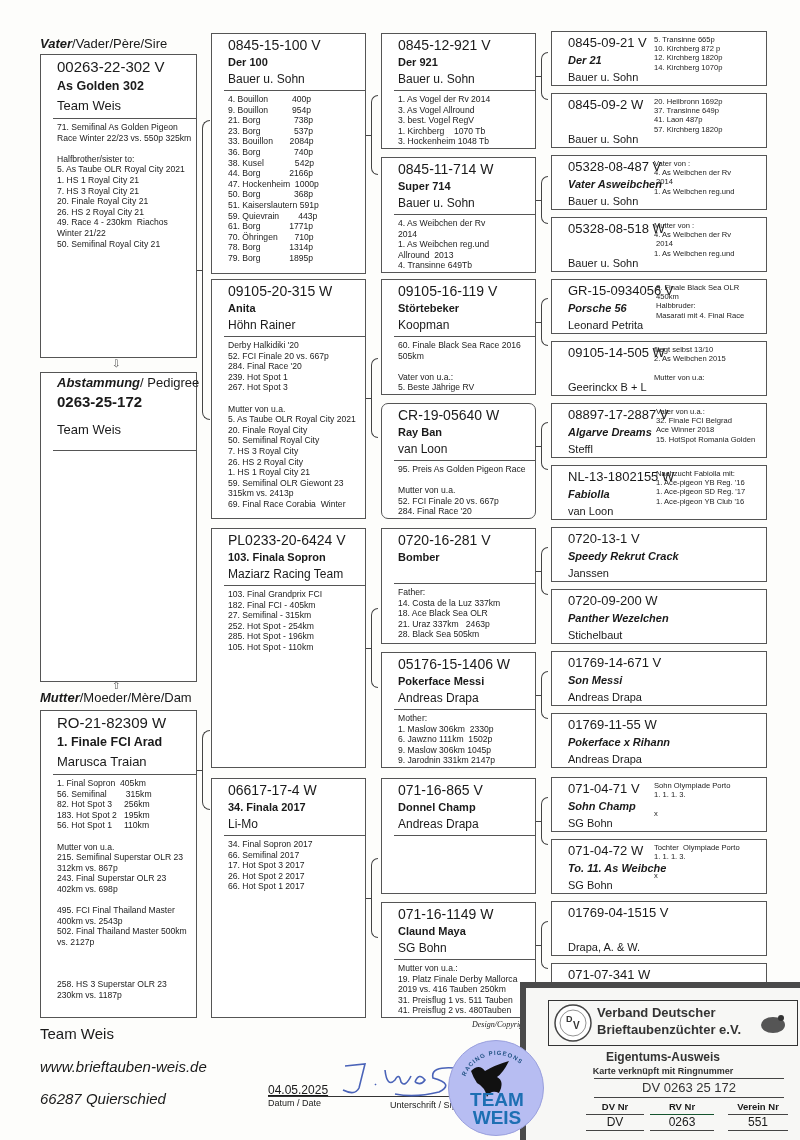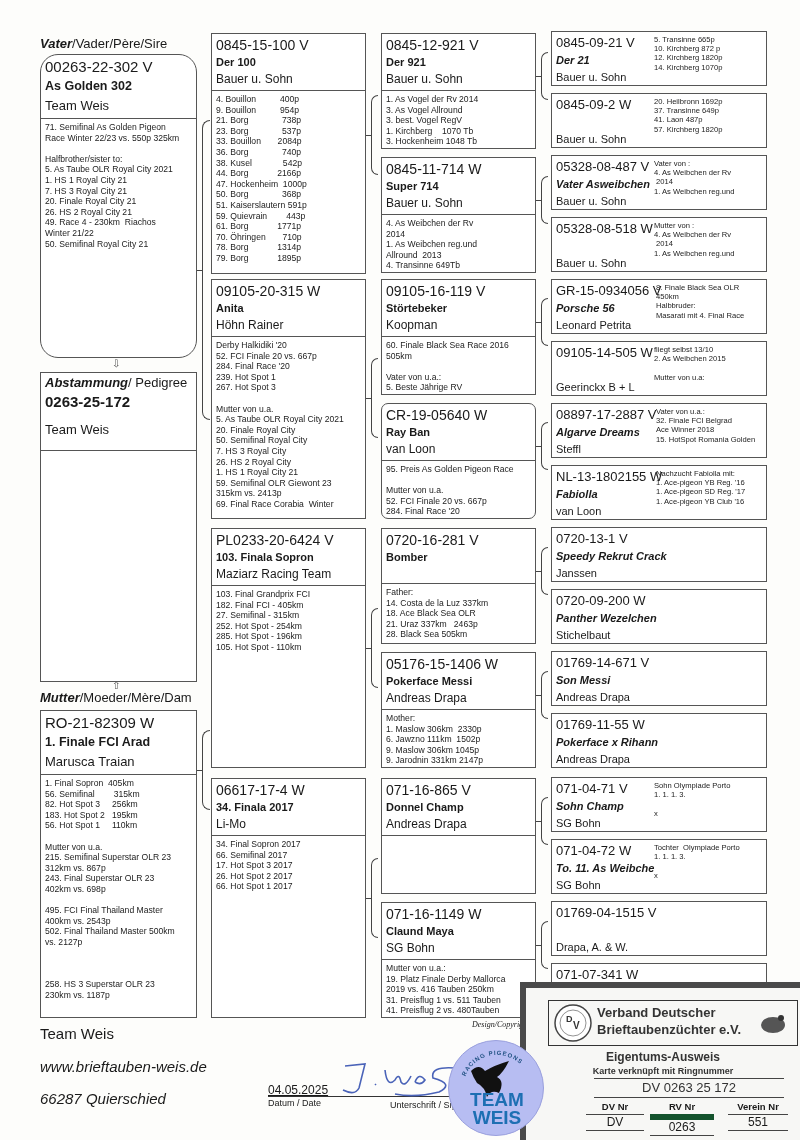--- a/index.html
+++ b/index.html
@@ -1,19 +1,19 @@
 <!DOCTYPE html>
 <html><head>
 <meta charset="utf-8">
 <style>
   * { box-sizing: border-box; margin: 0; padding: 0; }
   body { width: 800px; height: 1140px; background: #fdfdfb; position: relative; overflow: hidden;
          font-family: "Liberation Sans", "DejaVu Sans", sans-serif; color: #1a1a1a; }
   .abs { position: absolute; }
-  .box { position: absolute; border: 1px solid #555; background: #fff; }
+  .box { position: absolute; border: 1px solid #555; background: #fff; padding-left: 12px; }
   .box .head { border-bottom: 1px solid #555; padding: 2px 4px; }
   .ring { font-size: 14px; line-height: 18px; white-space: nowrap; }
   .nm { font-size: 11px; font-weight: bold; line-height: 17px; white-space: nowrap; overflow: hidden; }
   .own { font-size: 12px; line-height: 17px; white-space: nowrap; }
   .notes { font-size: 8.6px; line-height: 10.6px; padding: 3px 4px; white-space: pre; color: #222; }
   .c0 .ring { font-size: 15px; line-height: 20px; }
   .c0 .nm { font-size: 12.5px; line-height: 19px; }
   .c0 .own { font-size: 13px; line-height: 20px; }
   .c3 .head { border-bottom: none; }
   .c3 .ring { font-size: 13px; line-height: 17px; }
@@ -30,21 +30,21 @@
   .stamp-inner { background: #f7f7f5; width: 100%; height: 100%; position: relative; }
   .badge { position: absolute; left: 448px; top: 1040px; width: 96px; height: 96px; border-radius: 50%;
            background: #b7bdf2; border: 1px solid #9aa0dd; overflow: hidden; }
 </style>
 </head>
 <body>
 
 <div class="abs label" style="left:40px;top:36px;">
   <b>Vater</b><span>/Vader/Père/Sire</span>
 </div>
-<div class="box c0" style="left:40px;top:54px;width:157px;height:304px;border-radius:18px;">
+<div class="box c0" style="left:40px;top:54px;width:157px;height:304px;">
   <div class="head">
     <div class="ring">00263-22-302 V</div>
     <div class="nm">As Golden 302</div>
     <div class="own">Team Weis</div>
   </div>
   <div class="notes">71. Semifinal As Golden Pigeon
 Race Winter 22/23 vs. 550p 325km
 
 Halfbrother/sister to:
 5. As Taube OLR Royal City 2021
@@ -461,21 +461,21 @@
           <circle cx="22" cy="7" r="3" fill="#333"></circle>
       </svg>
     </div>
     <div class="abs" style="left:0;width:274px;top:62px;text-align:center;font-size:12px;font-weight:bold;color:#333;">Eigentums-Ausweis</div>
     <div class="abs" style="left:0;width:274px;top:78px;text-align:center;font-size:9px;font-weight:bold;color:#333;">Karte verknüpft mit Ringnummer</div>
     <div class="abs" style="left:68px;top:90px;width:190px;border-top:1px solid #444;border-bottom:1px solid #444;text-align:center;font-size:13px;line-height:18px;color:#333;">DV 0263 25 172</div>
     <div class="abs" style="left:60px;top:113px;width:58px;text-align:center;font-size:9.5px;font-weight:bold;">DV Nr</div>
     <div class="abs" style="left:124px;top:113px;width:64px;text-align:center;font-size:9.5px;font-weight:bold;">RV Nr</div>
     <div class="abs" style="left:202px;top:113px;width:60px;text-align:center;font-size:9.5px;font-weight:bold;">Verein Nr</div>
     <div class="abs" style="left:60px;top:126px;width:58px;border-top:1px solid #444;border-bottom:1px solid #444;text-align:center;font-size:12px;line-height:15px;">DV</div>
-    <div class="abs" style="left:124px;top:126px;width:64px;border-top:6px solid #14532d;border-bottom:1px solid #444;text-align:center;font-size:12px;line-height:15px;">0263</div>
+    <div class="abs" style="left:124px;top:126px;width:64px;border-top:1px solid #14532d;border-bottom:1px solid #444;text-align:center;font-size:12px;line-height:15px;">0263</div>
     <div class="abs" style="left:202px;top:126px;width:60px;border-top:1px solid #444;border-bottom:1px solid #444;text-align:center;font-size:12px;line-height:15px;">551</div>
   </div>
 </div>
 
 <div class="badge">
   <svg class="abs" style="left:0;top:0;" width="96" height="96">
     <defs>
         <path id="arc" d="M14 48 A34 34 0 1 1 82 48"></path>
       </defs>
     <text font-size="6" font-weight="bold" fill="#1d4f80" font-family="Liberation Sans, sans-serif" letter-spacing="1"><textPath href="#arc" startOffset="12%">RACING PIGEONS</textPath></text>

